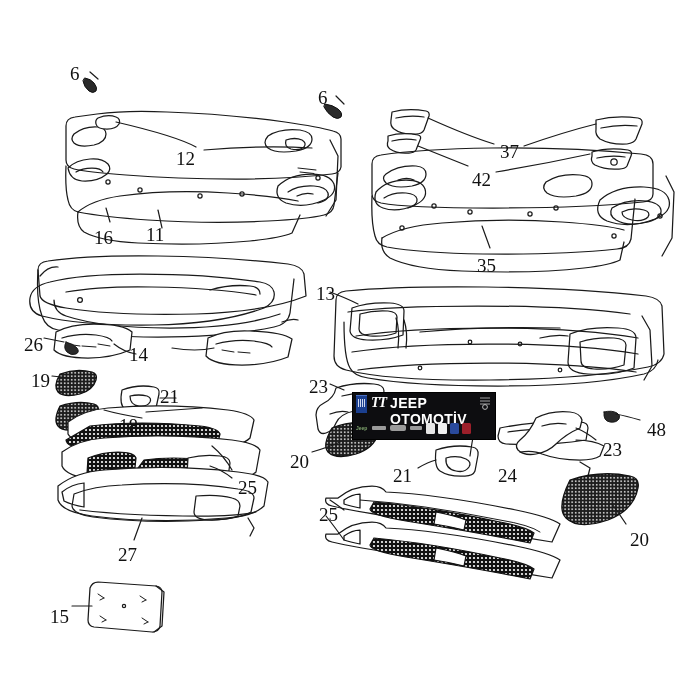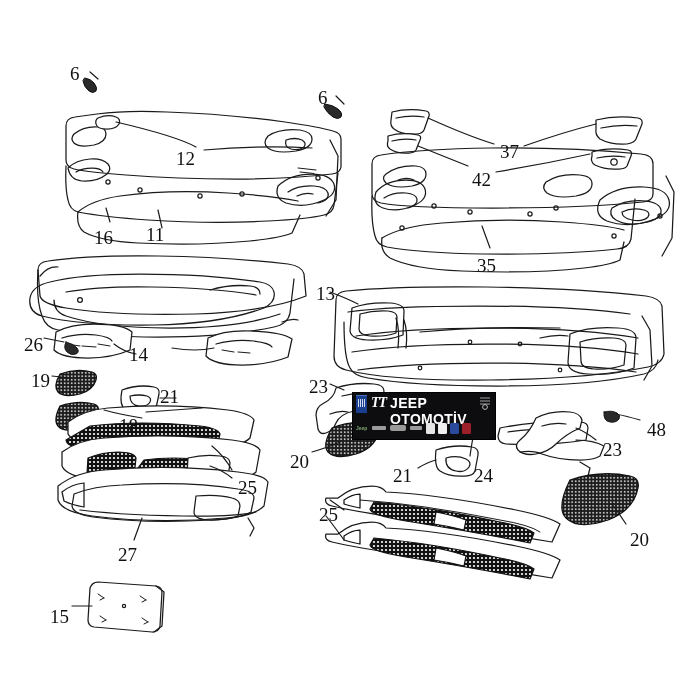--- a/index.html
+++ b/index.html
@@ -371,19 +371,19 @@
   <span class="callout" style="left:24px;top:335px">26</span>
   <span class="callout" style="left:31px;top:371px">19</span>
   <span class="callout" style="left:160px;top:387px">21</span>
   <span class="callout" style="left:119px;top:416px">18</span>
   <span class="callout" style="left:238px;top:478px">25</span>
   <span class="callout" style="left:118px;top:545px">27</span>
   <span class="callout" style="left:50px;top:607px">15</span>
   <span class="callout" style="left:309px;top:377px">23</span>
   <span class="callout" style="left:290px;top:452px">20</span>
   <span class="callout" style="left:393px;top:466px">21</span>
-  <span class="callout" style="left:474px;top:466px">24</span>
+  <span class="callout" style="left:498px;top:466px">24</span>
   <span class="callout" style="left:603px;top:440px">23</span>
   <span class="callout" style="left:647px;top:420px">48</span>
   <span class="callout" style="left:319px;top:505px">25</span>
   <span class="callout" style="left:630px;top:530px">20</span>
 
 </div>
 
 </body></html>

